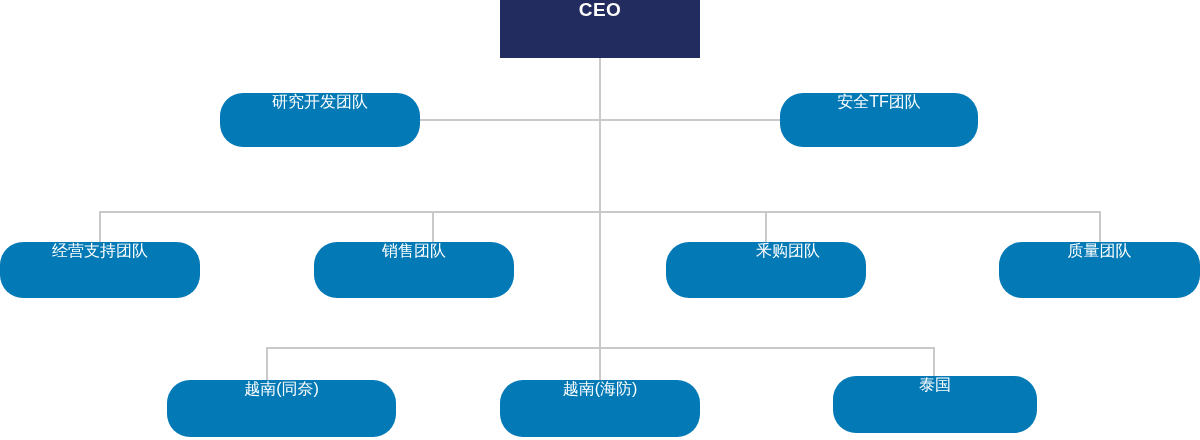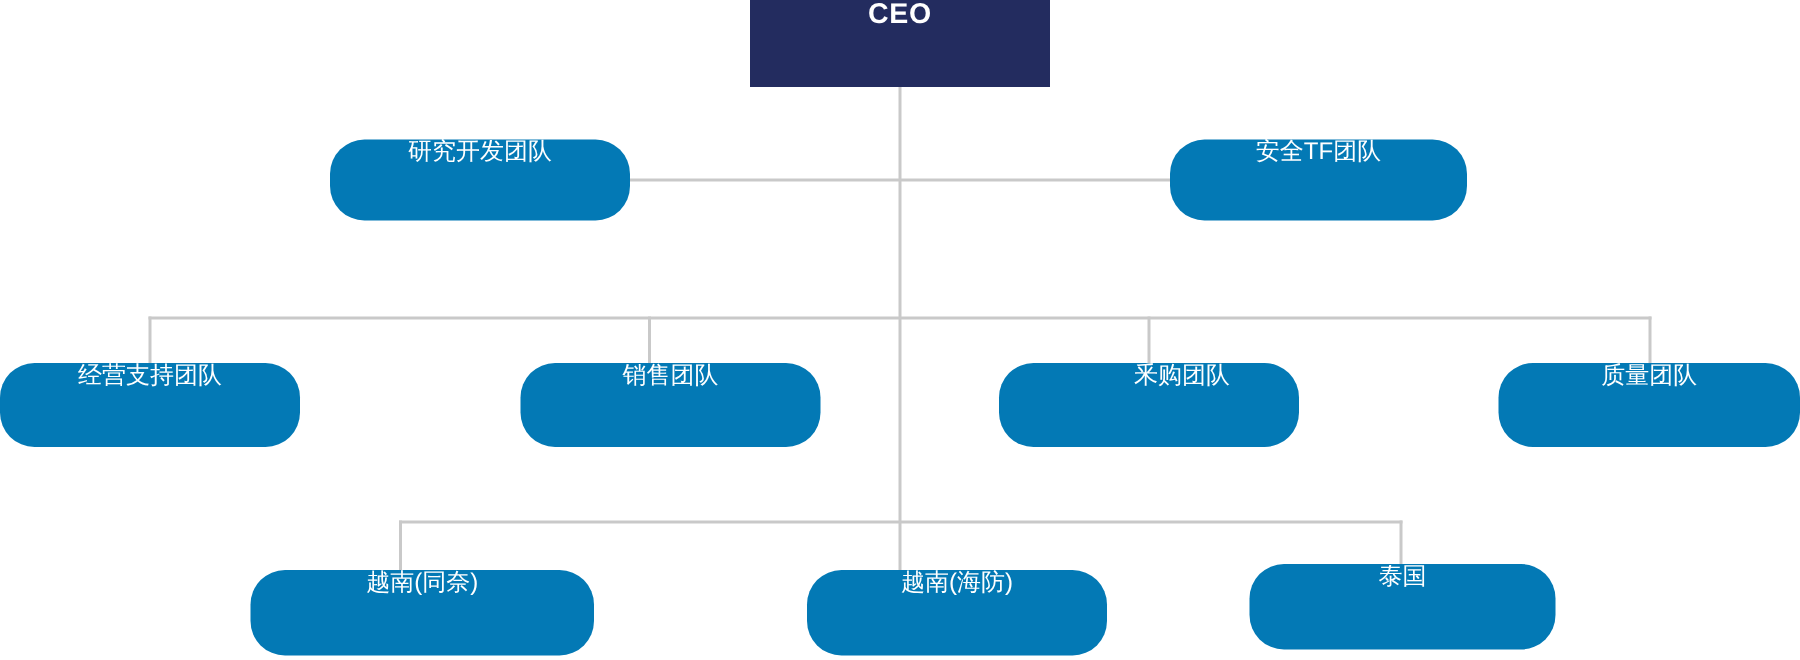--- a/index.html
+++ b/index.html
@@ -77,37 +77,37 @@
   </div>
 
   <div class="node node-team" style="left:780px; top:93px; width:198px; height:54px;">
     <span>安全TF团队</span>
   </div>
 
   <div class="node node-team" style="left:0px; top:242px; width:200px; height:56px;">
     <span>经营支持团队</span>
   </div>
 
-  <div class="node node-team" style="left:347px; top:242px; width:200px; height:56px;">
+  <div class="node node-team" style="left:314px; top:242px; width:200px; height:56px;">
     <span>销售团队</span>
   </div>
 
   <div class="node node-team" style="left:666px; top:242px; width:200px; height:56px;padding-left:44px;">
     <span>釆购团队</span>
   </div>
 
   <div class="node node-team" style="left:999px; top:242px; width:201px; height:56px;">
     <span>质量团队</span>
   </div>
 
   <div class="node node-team" style="left:167px; top:380px; width:229px; height:57px;">
     <span>越南(同奈)</span>
   </div>
 
-  <div class="node node-team" style="left:500px; top:380px; width:200px; height:57px;margin-left:38px;">
+  <div class="node node-team" style="left:500px; top:380px; width:200px; height:57px;">
     <span>越南(海防)</span>
   </div>
 
   <div class="node node-team" style="left:833px; top:376px; width:204px; height:57px;">
     <span>泰国</span>
   </div>
 
 </div>
 
 </body></html>

